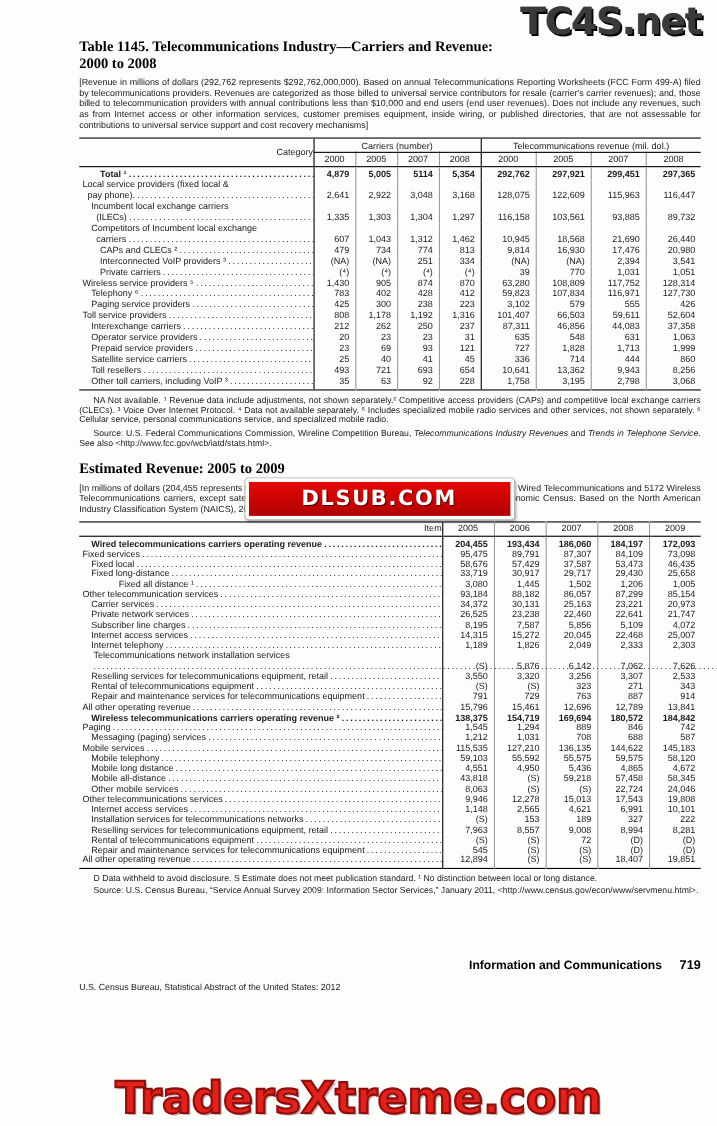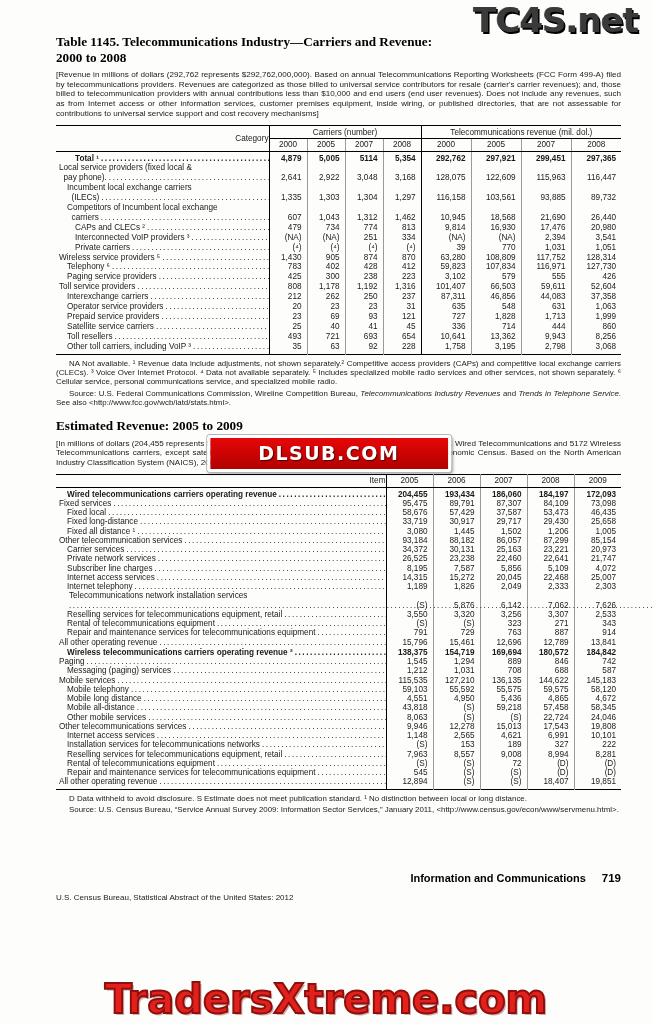--- a/index.html
+++ b/index.html
@@ -1,18 +1,18 @@
 <!DOCTYPE html>
 <html><head>
 <meta charset="utf-8">
 <style>
   html,body{margin:0;padding:0;}
   body{width:652px;height:1024px;background:#ddd;font-family:"Liberation Sans",sans-serif;}
   .page{position:relative;width:652px;height:1024px;background:#fdfdfb;overflow:hidden;color:#1a1a1a;}
-  .content{position:absolute;left:56px;top:34px;width:565px;}
+  .content{position:absolute;left:72px;top:34px;width:565px;}
 
   
   .wm-top{position:absolute;top:0;right:14px;font-family:"DejaVu Sans",sans-serif;font-size:34px;font-weight:800;
     color:#3a3a3a;letter-spacing:-1px;text-shadow:1.5px 1.5px 0 #000, -0.5px -0.5px 0 #777;}
   .hn-wrap{position:relative;}
   .wm-mid{position:absolute;left:50%;top:-4px;transform:translateX(-54%);width:238px;height:31px;
     background:linear-gradient(#e60707,#b20000);border:3px solid #fff;border-radius:3px;
     box-shadow:0 0 0 1px #b3b3b3,1px 2px 3px rgba(0,0,0,.35);
     display:flex;align-items:center;justify-content:center;color:#fff;font-family:"DejaVu Sans",sans-serif;
     font-size:19px;font-weight:800;letter-spacing:1.5px;text-shadow:1px 1px 1px rgba(0,0,0,.6);z-index:5;}
@@ -466,21 +466,21 @@
               </div>
             </td>
             <td class="val grp">33,719</td>
             <td class="val">30,917</td>
             <td class="val">29,717</td>
             <td class="val">29,430</td>
             <td class="val">25,658</td>
           </tr>
           <tr>
             <td class="lbl-cell">
-              <div class="lbl-line leader" style="padding-left: 8px;">
+              <div class="lbl-line leader" style="padding-left: 8px; margin-left: 25px;">
                 <span class="lbl-text">Fixed all distance ¹</span>
                 <span class="dots"></span>
               </div>
             </td>
             <td class="val grp">3,080</td>
             <td class="val">1,445</td>
             <td class="val">1,502</td>
             <td class="val">1,206</td>
             <td class="val">1,005</td>
           </tr>

